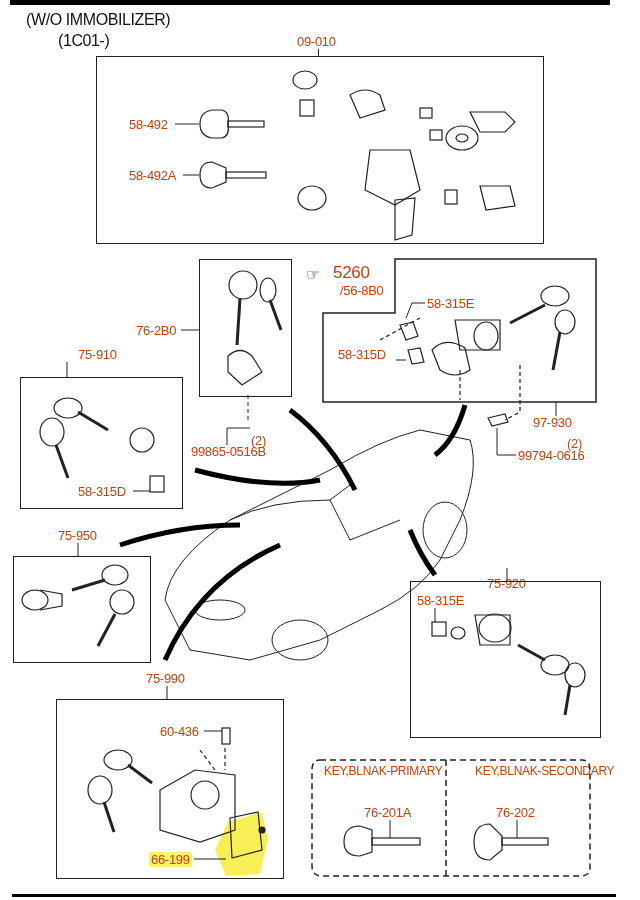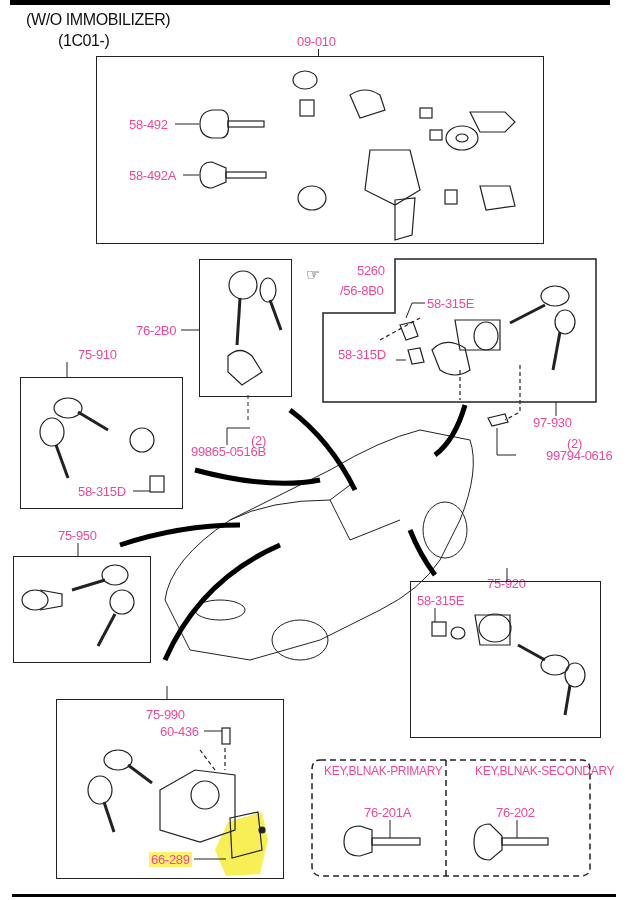--- a/index.html
+++ b/index.html
@@ -1,18 +1,18 @@
 <!DOCTYPE html>
 <html><head>
 <meta charset="utf-8">
 <style>
   html,body{margin:0;padding:0;background:#fff;}
   body{width:640px;height:900px;position:relative;overflow:hidden;font-family:"Liberation Sans",sans-serif;color:#111;}
   .abs{position:absolute;}
-  .lbl{position:absolute;font-size:13px;letter-spacing:-0.3px;white-space:nowrap;color:#ec4899;}
+  .lbl{position:absolute;font-size:13px;letter-spacing:-0.3px;white-space:nowrap;color:#c2410c;}
   .box{position:absolute;border:1.5px solid #222;background:transparent;}
   .title{position:absolute;font-size:16px;letter-spacing:-0.4px;line-height:20px;}
   svg.art{position:absolute;left:0;top:0;}
   .hl{background:rgba(255,240,80,0.85);padding:0 2px;}
 </style>
 </head>
 <body>
 
 <div class="abs" style="left:10px;top:0;width:600px;height:5px;background:#000;"></div>
 <div class="abs" style="left:12px;top:894px;width:604px;height:3px;background:#000;"></div>
@@ -25,43 +25,43 @@
 <div class="box" style="left:96px;top:56px;width:446px;height:186px;"></div>
 <div class="lbl" style="left:129px;top:117px;">58-492</div>
 <div class="lbl" style="left:129px;top:168px;text-align:center;">58-492A</div>
 
 <div class="lbl" style="left:136px;top:323px;">76-2B0</div>
 <div class="box" style="left:199px;top:259px;width:91px;height:136px;"></div>
 <div class="lbl" style="left:251px;top:433px;">(2)</div>
 <div class="lbl" style="left:191px;top:444px;">99865-0516B</div>
 
 <div class="abs" style="left:306px;top:265px;font-size:16px;">☞</div>
-<div class="lbl" style="left:333px;top:263px;font-size:13px;margin-left:24px;">5260</div>
+<div class="lbl" style="left:333px;top:263px;font-size:17px;">5260</div>
 <div class="lbl" style="left:340px;top:283px;">/56-8B0</div>
 <div class="lbl" style="left:427px;top:296px;">58-315E</div>
 <div class="lbl" style="left:338px;top:347px;">58-315D</div>
 <div class="lbl" style="left:533px;top:415px;">97-930</div>
 <div class="lbl" style="left:567px;top:436px;">(2)</div>
-<div class="lbl" style="left:518px;top:448px;margin-left:28px;">99794-0616</div>
+<div class="lbl" style="left:518px;top:448px;">99794-0616</div>
 
 <div class="lbl" style="left:46px;top:347px;margin-left:32px;">75-910</div>
 <div class="box" style="left:20px;top:377px;width:161px;height:130px;"></div>
 <div class="lbl" style="left:78px;top:484px;">58-315D</div>
 
 <div class="lbl" style="left:58px;top:528px;">75-950</div>
 <div class="box" style="left:13px;top:556px;width:136px;height:105px;"></div>
 
 <div class="lbl" style="left:487px;top:576px;">75-920</div>
 <div class="box" style="left:410px;top:581px;width:189px;height:155px;"></div>
 <div class="lbl" style="left:417px;top:593px;">58-315E</div>
 
-<div class="lbl" style="left:146px;top:671px;margin-top:36px;">75-990</div>
+<div class="lbl" style="left:146px;top:671px;">75-990</div>
 <div class="box" style="left:56px;top:699px;width:226px;height:178px;"></div>
 <div class="lbl" style="left:160px;top:724px;">60-436</div>
-<div class="lbl hl" style="left:149px;top:852px;">66-289</div>
+<div class="lbl hl" style="left:149px;top:852px;">66-199</div>
 
 <div class="lbl" style="left:324px;top:764px;font-size:12px;">KEY,BLNAK-PRIMARY</div>
 <div class="lbl" style="left:475px;top:764px;font-size:12px;">KEY,BLNAK-SECONDARY</div>
 <div class="lbl" style="left:364px;top:805px;">76-201A</div>
 <div class="lbl" style="left:496px;top:805px;">76-202</div>
 
 <svg class="art" width="640" height="900" viewBox="0 0 640 900" fill="none" stroke="#222" stroke-width="1.2">
 
   <path d="M228 822 L262 812 L268 840 L260 874 L226 876 L215 850 Z" fill="#f7ec3a" stroke="none" opacity="0.85"></path>
 

